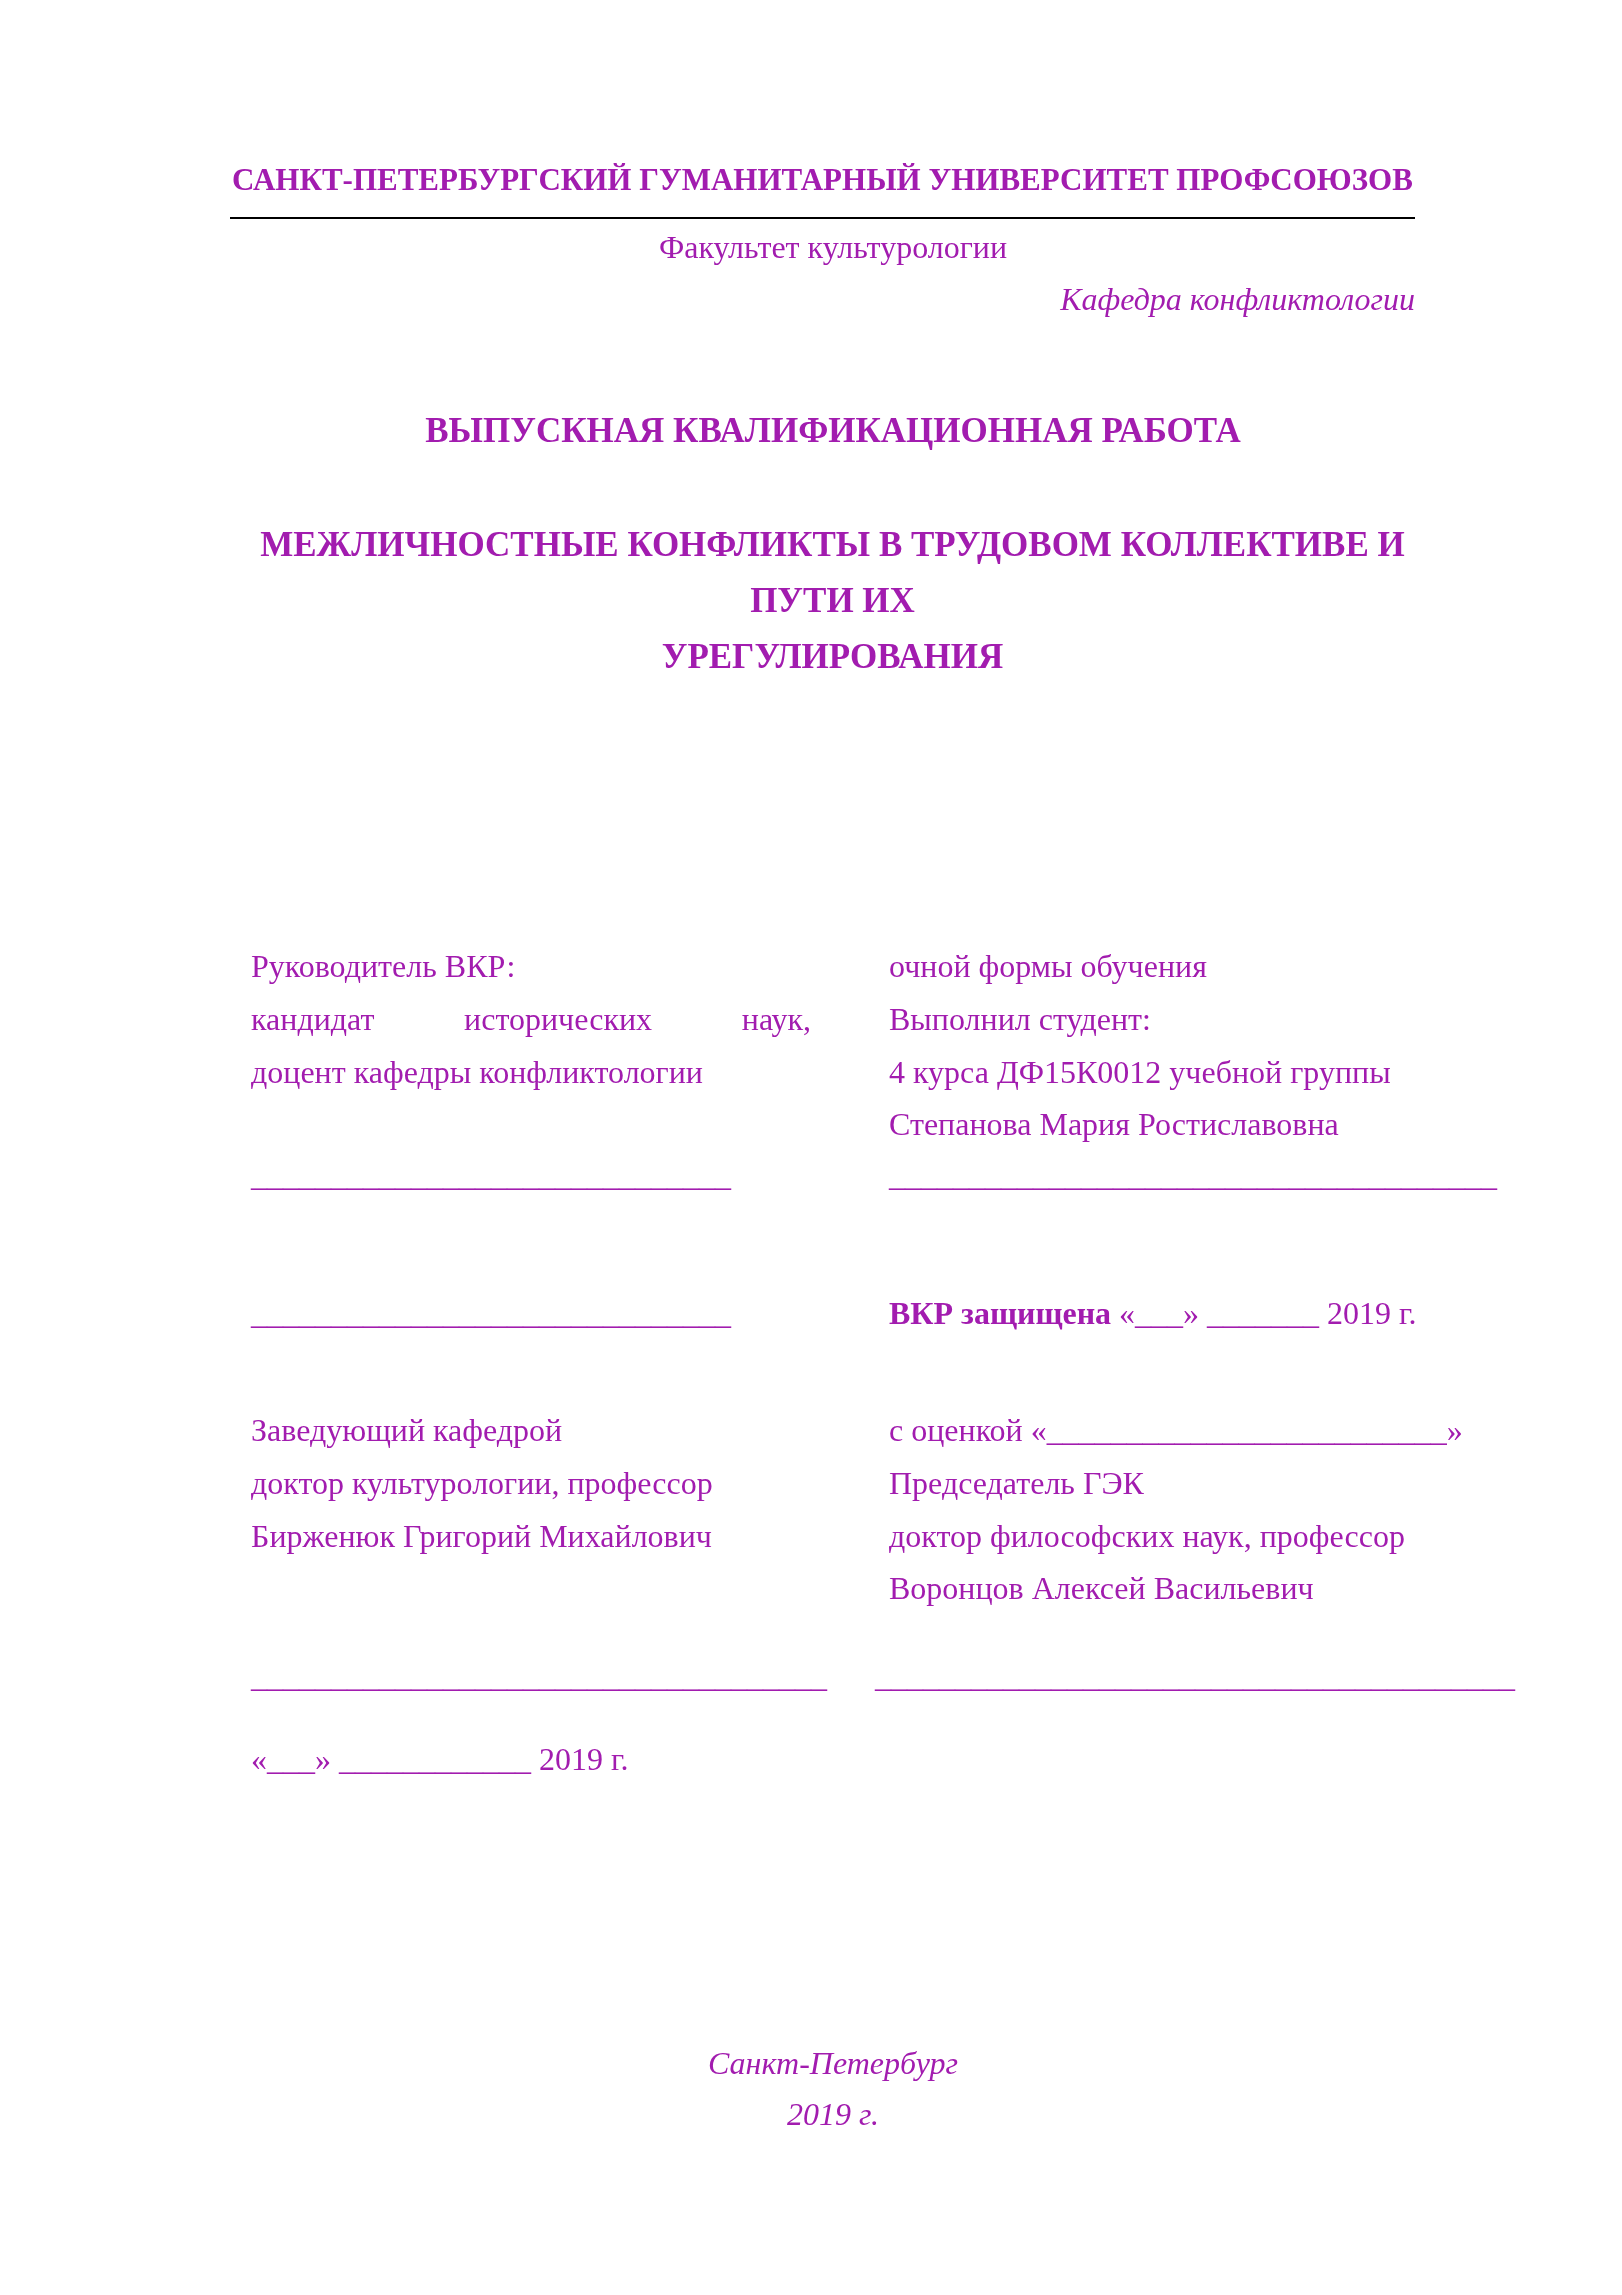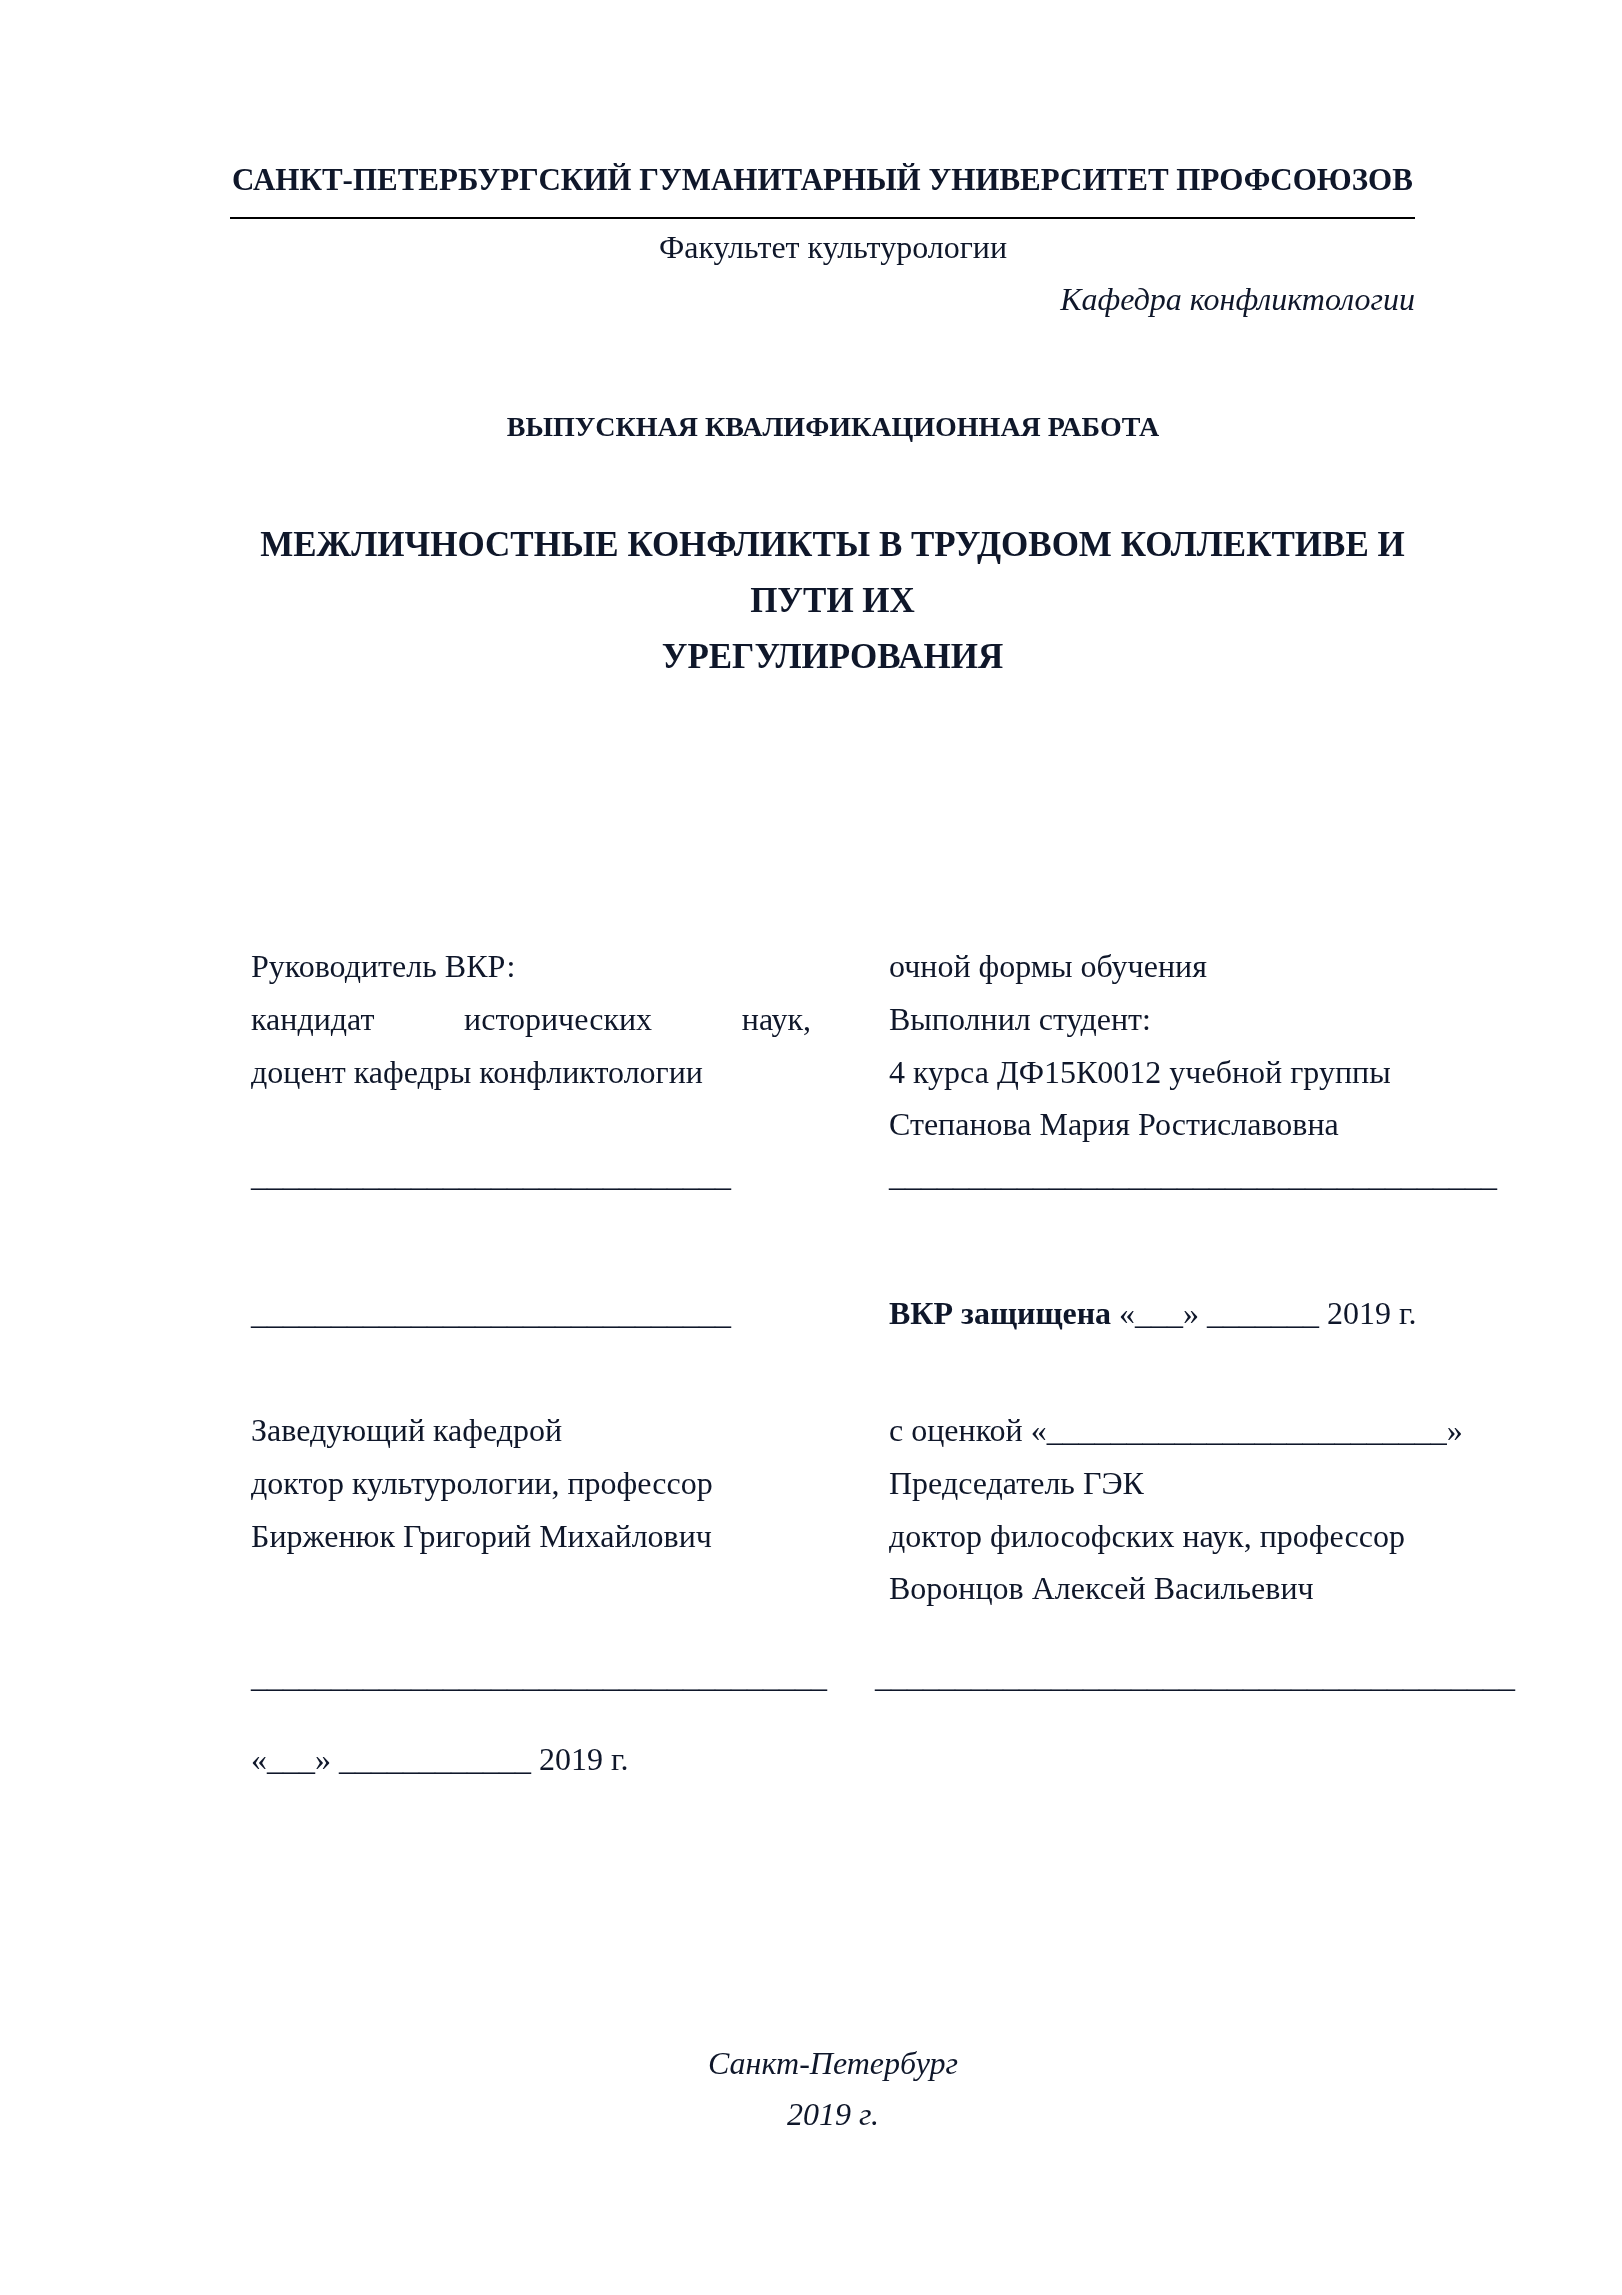--- a/index.html
+++ b/index.html
@@ -1,41 +1,41 @@
 <!DOCTYPE html>
 <html style="font-size:12.6px"><head>
 <meta charset="utf-8">
 <style>
   html,body { margin:0; padding:0; background:#ffffff; }
   .page {
     position: relative;
     width: 1523px;
     height: 2295px;
     background: #ffffff;
-    color: #0f172a;
+    color: #a21caf;
     font-family: "Liberation Serif", "DejaVu Serif", serif;
     font-size: 32px;
     overflow: hidden;
   }
   .abs { position: absolute; }
   .bold   { font-weight: bold; }
   .lh     { line-height: 1.65; }
 
   .university {
     left: 230px; right: 108px; top: 162px;
     text-align: center; font-weight: bold; font-size: 31px;
   }
   .header-rule {
     left: 230px; right: 108px; top: 217px;
     border-top: 2.4px solid #000000; height: 0;
   }
   .faculty    { left: 251px; right: 108px; top: 229px; text-align: center; }
   .department { left: 251px; right: 108px; top: 281px; text-align: right; font-style: italic; }
 
-  .work-type  { left: 251px; right: 108px; top: 411px; text-align: center; font-weight: bold; font-size: 28px; }
+  .work-type  { left: 251px; right: 108px; top: 411px; text-align: center; font-weight: bold; font-size: 35px; }
   .thesis-title { left: 236px; right: 94px; top: 517px; text-align: center; font-weight: bold; font-size: 35px; line-height: 1.6; }
   .program    { left: 251px; right: 108px; top: 650px; text-align: center; line-height: 1.62; }
 
   .col-left   { left: 251px;  width: 560px; }
   .col-right  { left: 889px; width: 628px; }
 
   .block1 { top: 940px; }
   .sigrow1 { top: 1157px; white-space: nowrap; }
   .sigrow2 { top: 1295px; white-space: nowrap; }
   .block2 { top: 1404px; }

